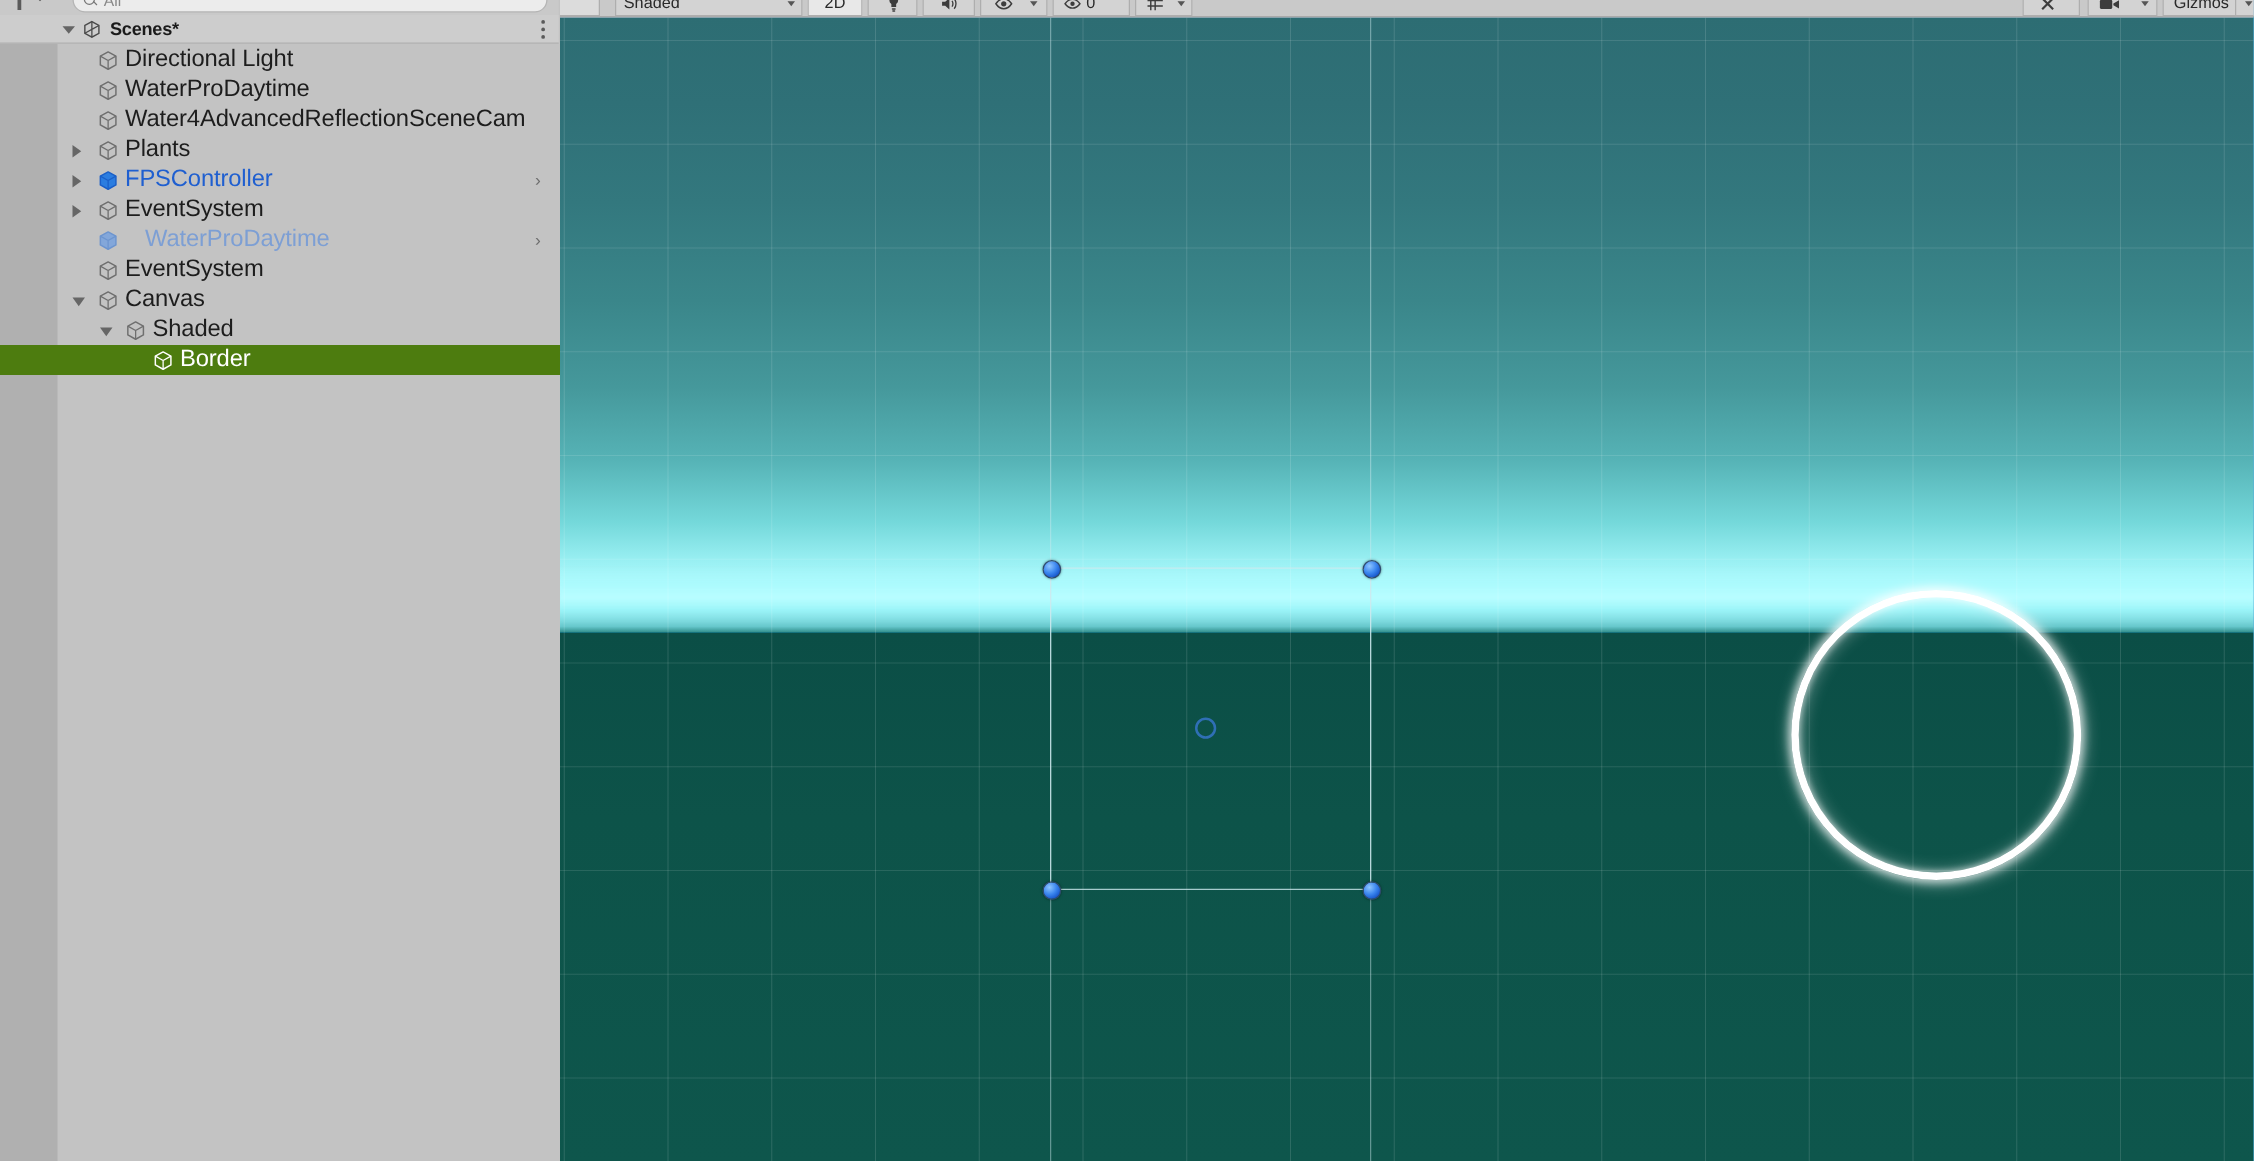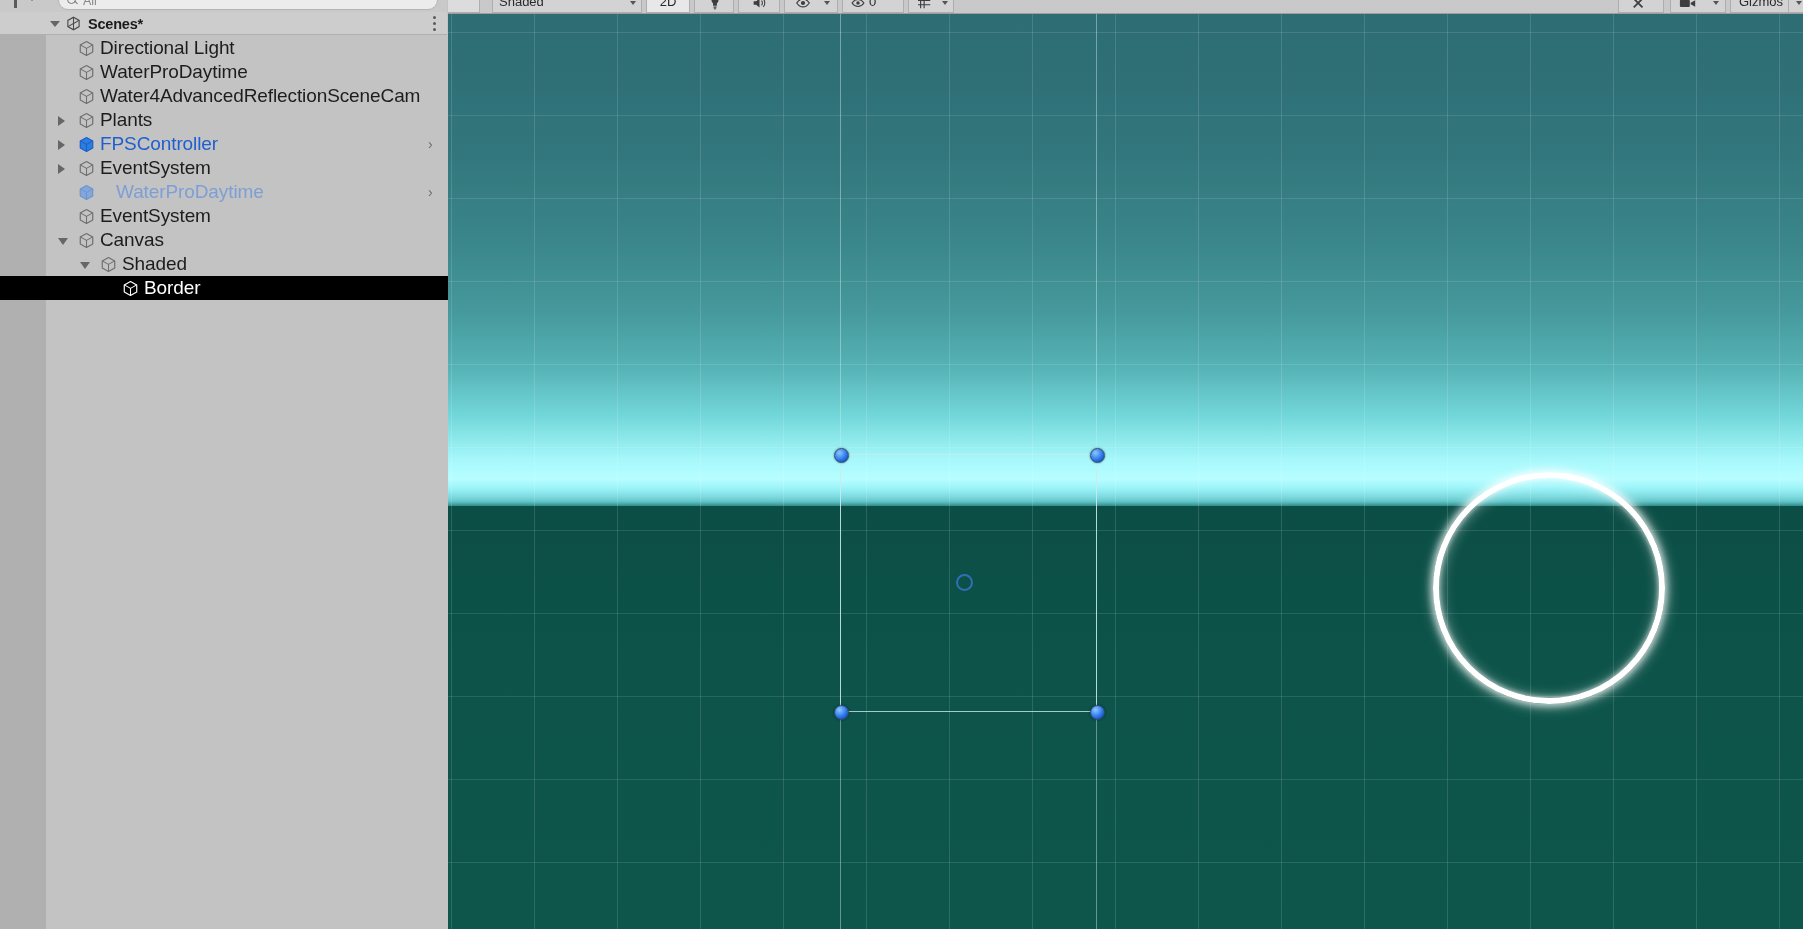--- a/index.html
+++ b/index.html
@@ -117,21 +117,21 @@
   #tree {
     position: absolute;
     left: 0; top: 36px;
     width: 447px;
   }
   .trow {
     position: relative;
     height: 24px;
     width: 447px;
   }
-  .trow.selected { background: #000000; padding-left: 30px; }
+  .trow.selected { background: #4d7c0f; padding-left: 30px; }
   .trow .arrow {
     position: absolute;
     top: 8px;
     width: 0; height: 0;
     border-top: 5px solid transparent;
     border-bottom: 5px solid transparent;
     border-left: 7px solid #666;
   }
   .trow .arrow.open {
     border-left: 5px solid transparent;

